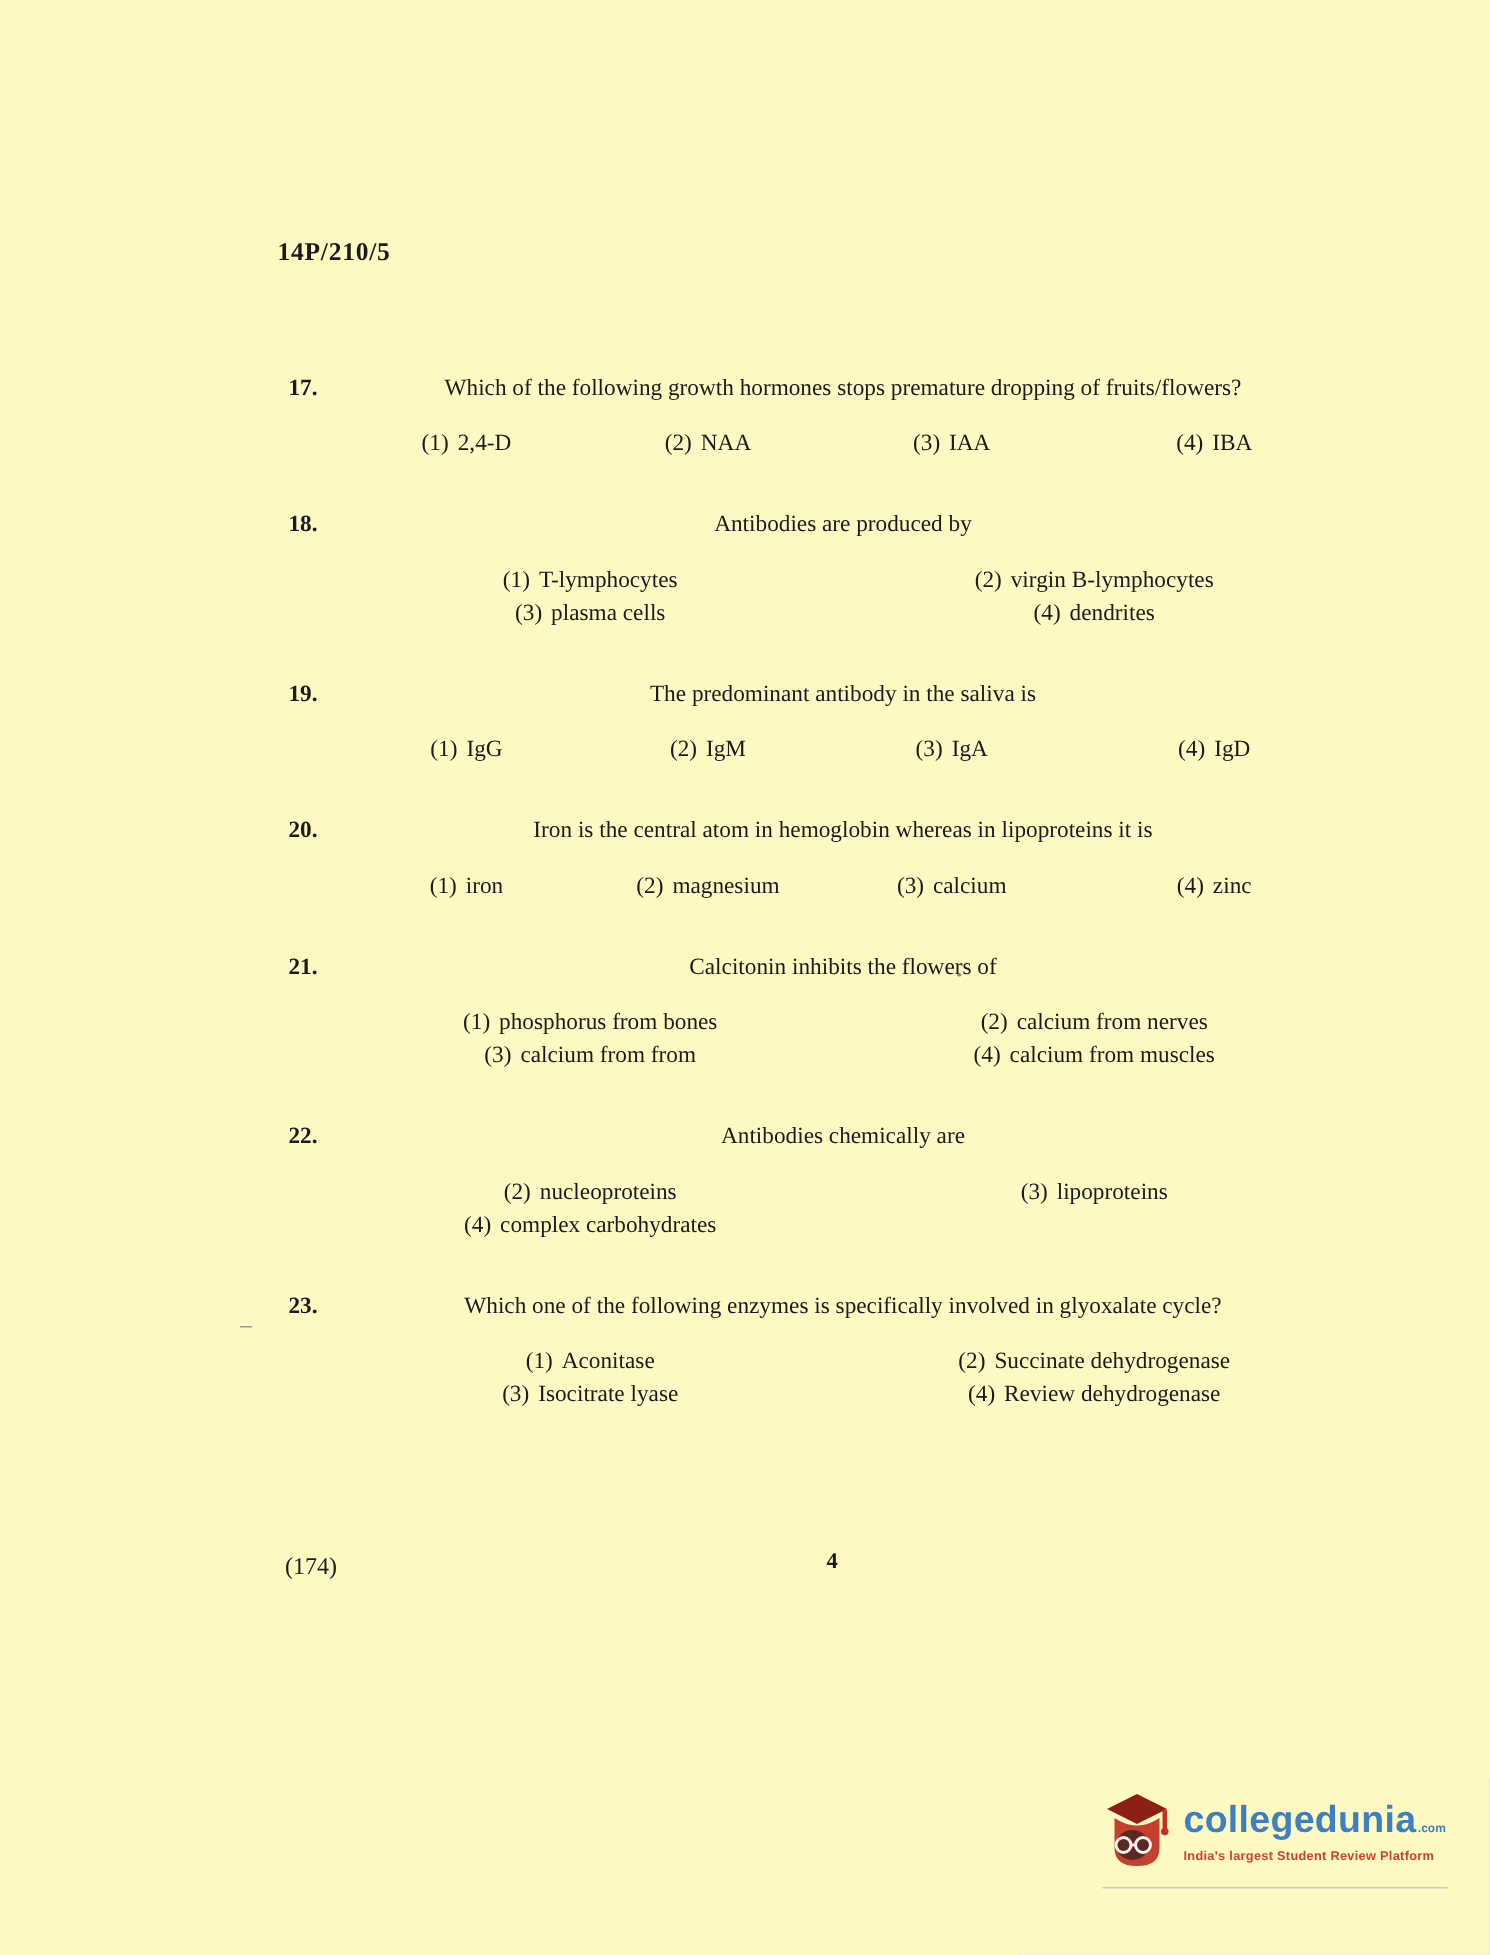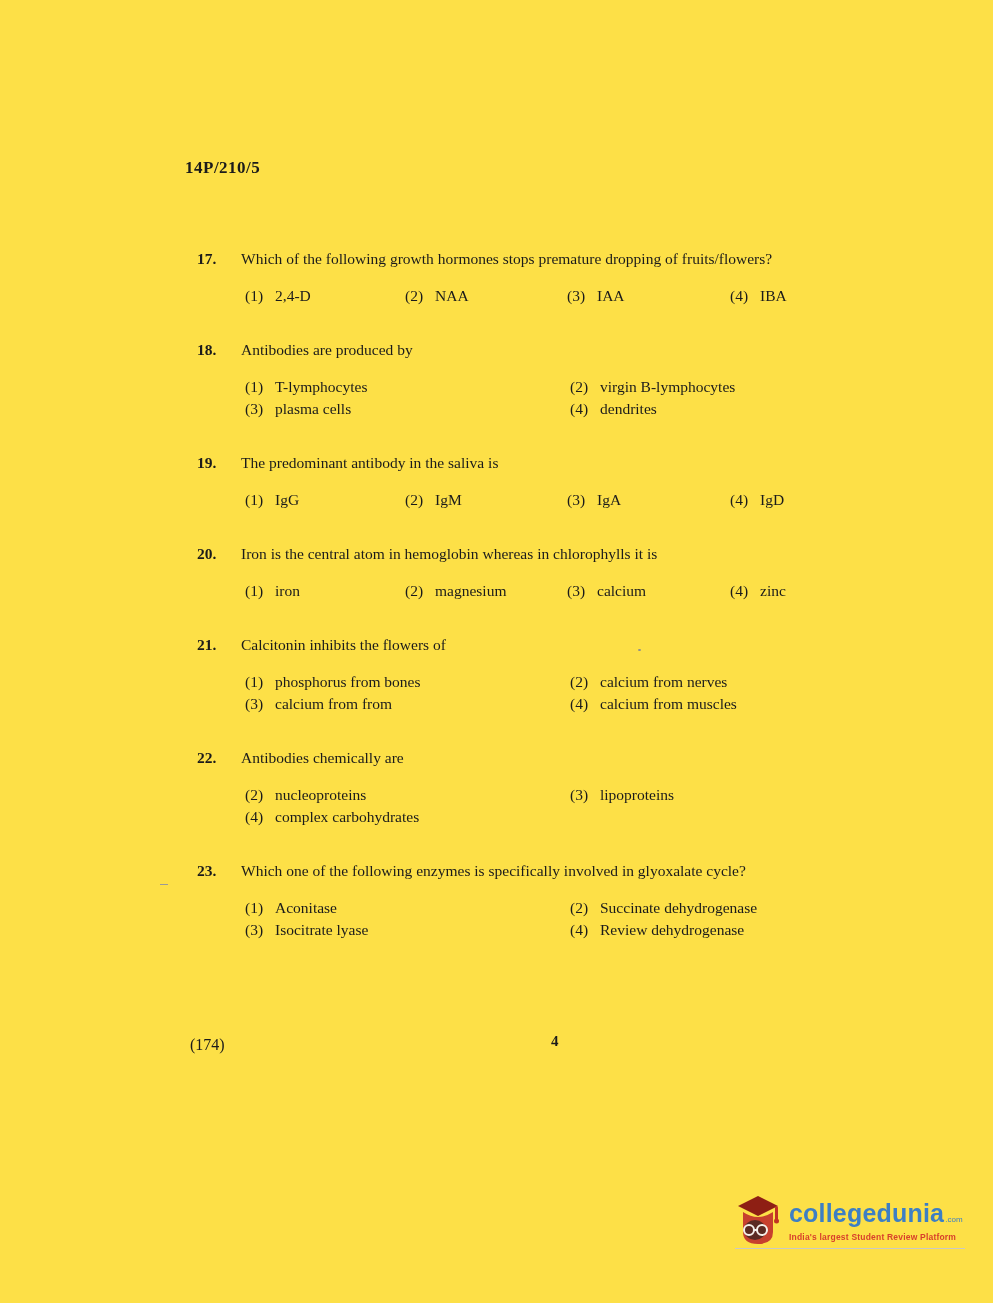--- a/index.html
+++ b/index.html
@@ -5,38 +5,39 @@
   html, body {
     margin: 0;
     padding: 0;
     background: #e9e9e7;
   }
   .page {
     position: relative;
     width: 993px;
     height: 1303px;
     margin: 0 auto;
-    background: #fde047;
+    background: #fef9c3;
     font-family: "Liberation Serif", "DejaVu Serif", serif;
     color: #1b1b1b;
     overflow: hidden;
   }
   .header-code {
     position: absolute;
     left: 185px;
     top: 158px;
     font-size: 17px;
     font-weight: 700;
     letter-spacing: 0.5px;
   }
   .questions {
     position: absolute;
-    left: 197px;
+    left: 180px;
     top: 248px;
     width: 720px;
+    text-align: center;
   }
   .question {
     margin-bottom: 32px;
   }
   .q-head {
     display: flex;
     align-items: flex-start;
     line-height: 22px;
     font-size: 15.5px;
   }
@@ -76,20 +77,21 @@
     left: 551px;
     top: 1033px;
     font-size: 15px;
     font-weight: 700;
   }
   .logo {
     position: absolute;
     right: 28px;
     top: 1192px;
     width: 230px;
+    padding-bottom: 10px;
     border-bottom: 1px solid #c9c9c7;
     display: flex;
     align-items: center;
     gap: 8px;
     font-family: "Liberation Sans", "DejaVu Sans", sans-serif;
   }
   .logo-mascot {
     flex: 0 0 46px;
     height: 56px;
   }
@@ -101,21 +103,21 @@
     display: flex;
     align-items: baseline;
   }
   .logo-brand {
     font-size: 25px;
     font-weight: 700;
     letter-spacing: 0.2px;
   }
   .logo-tld {
     font-size: 8px;
-    font-weight: 400;
+    font-weight: 700;
     margin-left: 1px;
     text-align: center;
   }
   .logo-tagline {
     font-size: 8.5px;
     font-weight: 700;
     margin-top: 4px;
     letter-spacing: 0.2px;
   }
   
@@ -180,21 +182,21 @@
           <div class="option"><span class="opt-n">(1)</span><span class="opt-t">IgG</span></div>
           <div class="option"><span class="opt-n">(2)</span><span class="opt-t">IgM</span></div>
           <div class="option"><span class="opt-n">(3)</span><span class="opt-t">IgA</span></div>
           <div class="option"><span class="opt-n">(4)</span><span class="opt-t">IgD</span></div>
         </div>
     </div>
 
     <div class="question">
       <div class="q-head">
         <span class="q-num">20.</span>
-        <span class="q-text">Iron is the central atom in hemoglobin whereas in chlorophylls it is</span>
+        <span class="q-text">Iron is the central atom in hemoglobin whereas in lipoproteins it is</span>
       </div>
       <div class="options cols-4">
           <div class="option"><span class="opt-n">(1)</span><span class="opt-t">iron</span></div>
           <div class="option"><span class="opt-n">(2)</span><span class="opt-t">magnesium</span></div>
           <div class="option"><span class="opt-n">(3)</span><span class="opt-t">calcium</span></div>
           <div class="option"><span class="opt-n">(4)</span><span class="opt-t">zinc</span></div>
         </div>
     </div>
 
     <div class="question">

